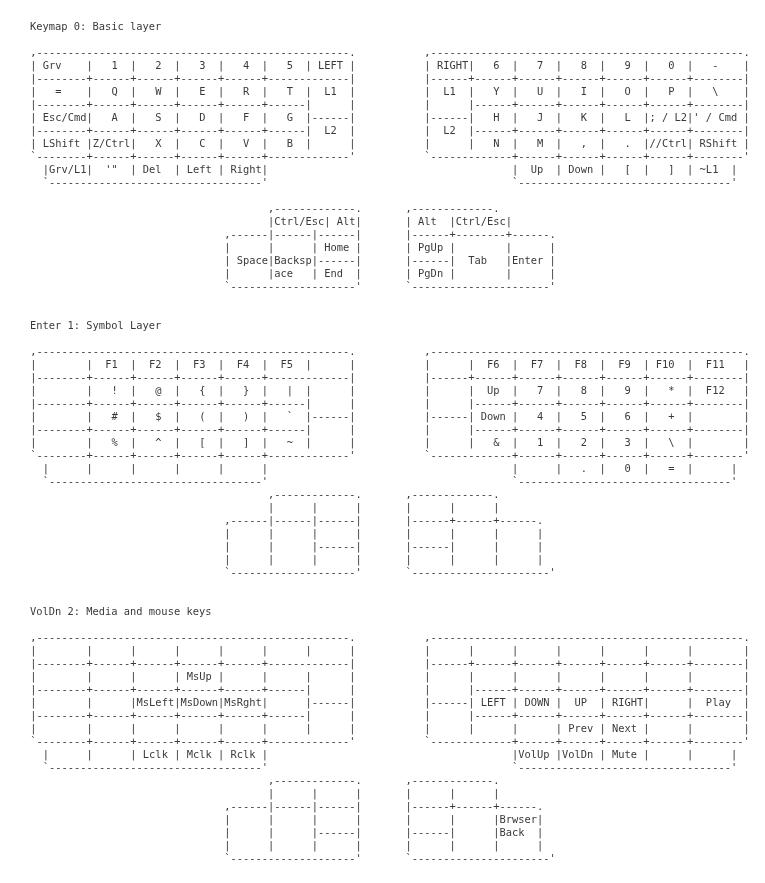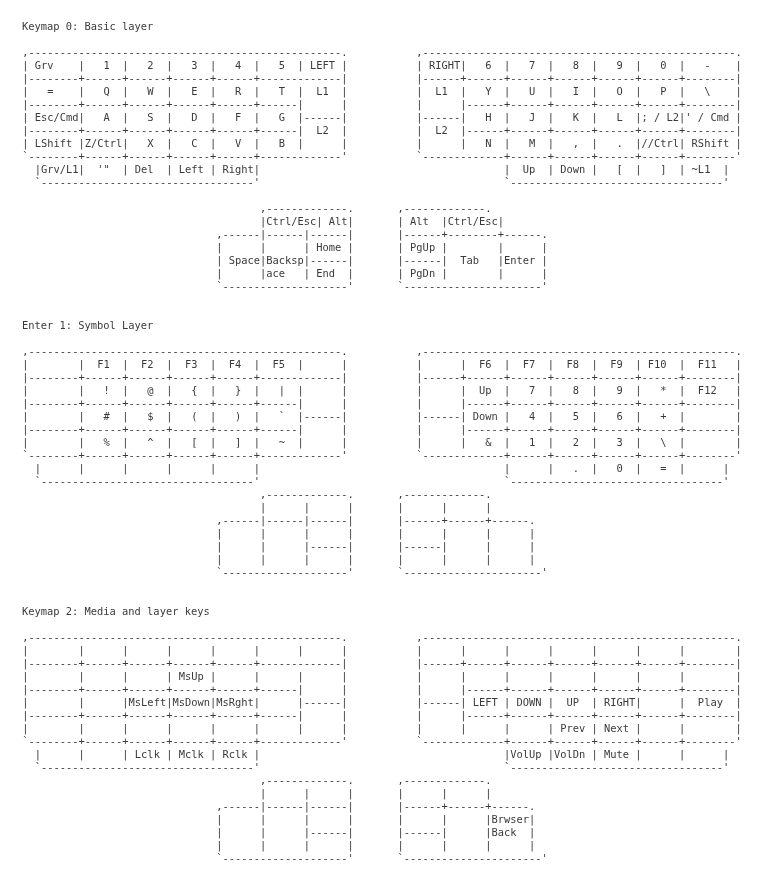--- a/index.html
+++ b/index.html
@@ -13,21 +13,21 @@
     box-sizing: border-box;
     padding: 20px 0 0 16px;
     overflow: hidden;
     font-family: "DejaVu Sans Mono", "Liberation Mono", monospace;
     font-size: 10.4px;
     line-height: 13px;
     color: #3a3a3a;
     background: #ffffff;
   }
   .keymap-section {
-    margin: 0 0 26px 0;
+    margin: 0 0 26px 8px;
   }
   .keymap-title {
     white-space: pre;
     padding-left: 6px;
     margin: 0 0 13px 0;
     font: inherit;
     color: inherit;
   }
   .keymap-art {
     margin: 0;
@@ -81,21 +81,21 @@
                                        ,-------------.       ,-------------.
                                        |      |      |       |      |      |
                                 ,------|------|------|       |------+------+------.
                                 |      |      |      |       |      |      |      |
                                 |      |      |------|       |------|      |      |
                                 |      |      |      |       |      |      |      |
                                 `--------------------'       `----------------------'</pre>
   </section>
 
   <section class="keymap-section">
-    <div class="keymap-title">Keymap 2: Media and layer keys</div>
+    <div class="keymap-title">VolDn 2: Media and mouse keys</div>
     <pre class="keymap-art"> ,--------------------------------------------------.           ,--------------------------------------------------.
  |        |      |      |      |      |      |      |           |      |      |      |      |      |      |        |
  |--------+------+------+------+------+-------------|           |------+------+------+------+------+------+--------|
  |        |      |      | MsUp |      |      |      |           |      |      |      |      |      |      |        |
  |--------+------+------+------+------+------|      |           |      |------+------+------+------+------+--------|
  |        |      |MsLeft|MsDown|MsRght|      |------|           |------| LEFT | DOWN |  UP  | RIGHT|      |  Play  |
  |--------+------+------+------+------+------|      |           |      |------+------+------+------+------+--------|
  |        |      |      |      |      |      |      |           |      |      |      | Prev | Next |      |        |
  `--------+------+------+------+------+-------------'           `-------------+------+------+------+------+--------'
    |      |      | Lclk | Mclk | Rclk |                                       |VolUp |VolDn | Mute |      |      |

